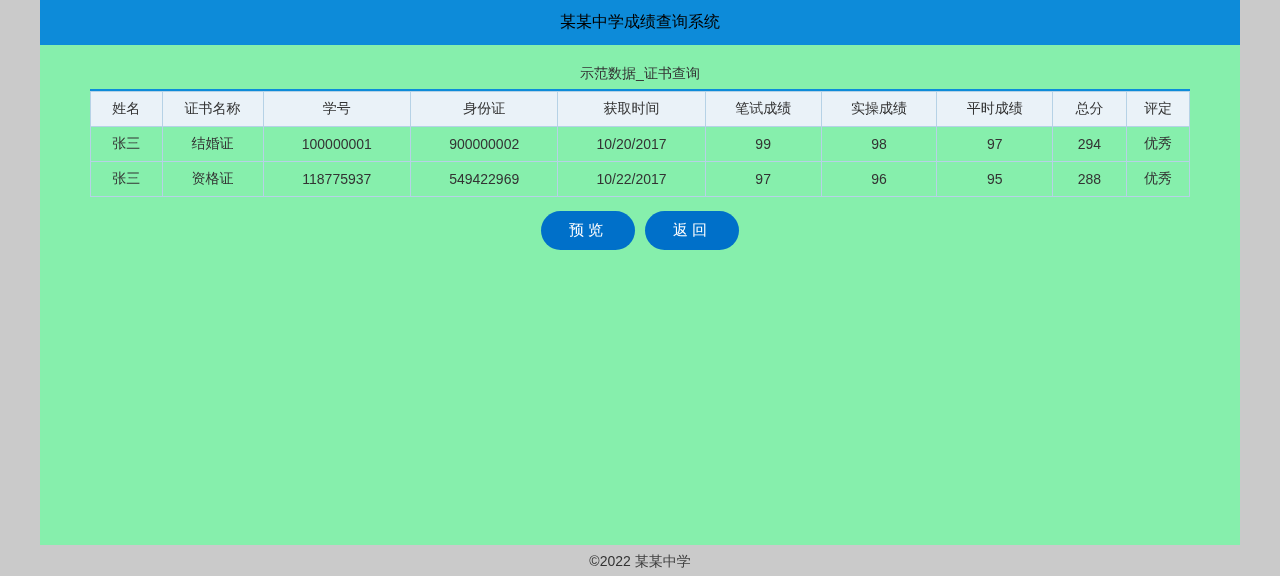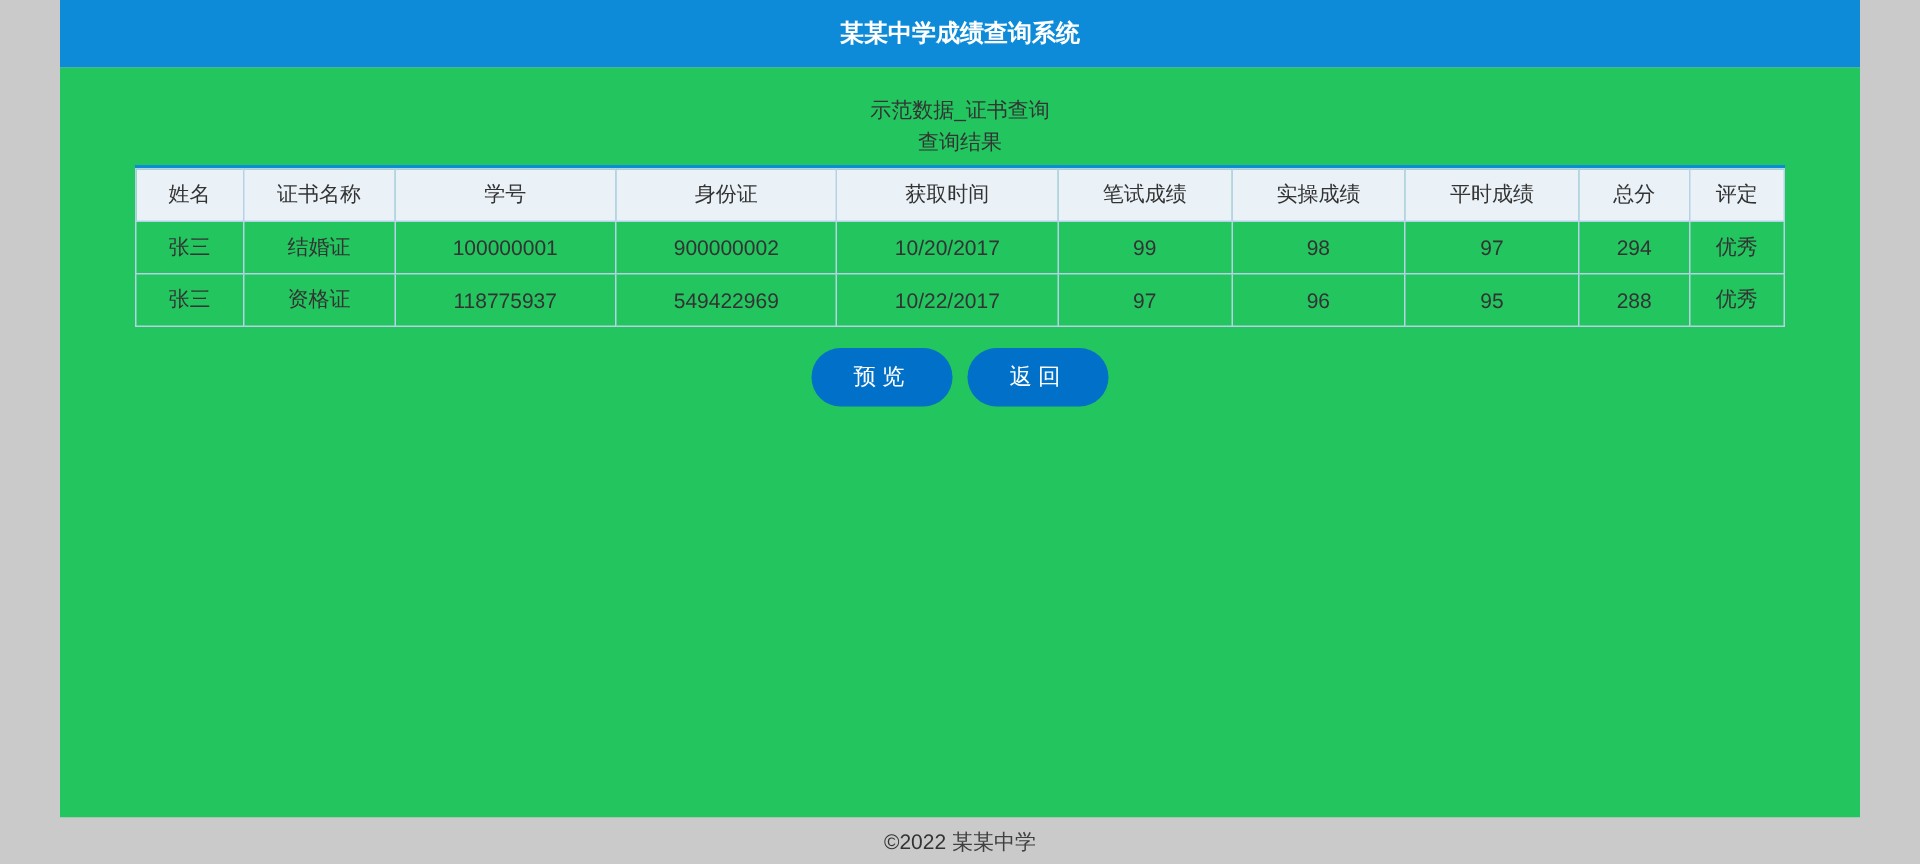--- a/index.html
+++ b/index.html
@@ -7,29 +7,29 @@
       background: #cacaca;
       font-family: "Microsoft YaHei", Arial, sans-serif;
       font-size: 14px;
       color: #333;
       height: 576px;
       width: 1280px;
       overflow: hidden;
     }
     .header {
       background: #0d8bd9;
-      color: #ffffff;
+      color: #000000;
       text-align: center;
       padding: 12px 0;
       font-size: 16px;
-      font-weight: bold;
+      font-weight: normal;
       margin: 0 40px;
     }
     .content {
-      background: #22c55e;
+      background: #86efac;
       margin: 0 40px;
       padding-top: 18px;
       padding-bottom: 57px;
       min-height: 500px;
     }
     .subtitle {
       text-align: center;
       font-size: 14px;
       color: #333;
       line-height: 1.5;
@@ -92,21 +92,20 @@
   </style>
 </head>
 <body>
 
 <div class="header">
   <span>某某中学成绩查询系统</span>
 </div>
 
 <div class="content">
   <div class="subtitle">示范数据_证书查询</div>
-  <div class="subtitle">查询结果</div>
 
   <div class="table-wrap">
     <table>
       <colgroup>
         <col class="col-name">
           <col class="col-cert">
           <col class="col-sid">
           <col class="col-idc">
           <col class="col-time">
         <col class="col-s1">

